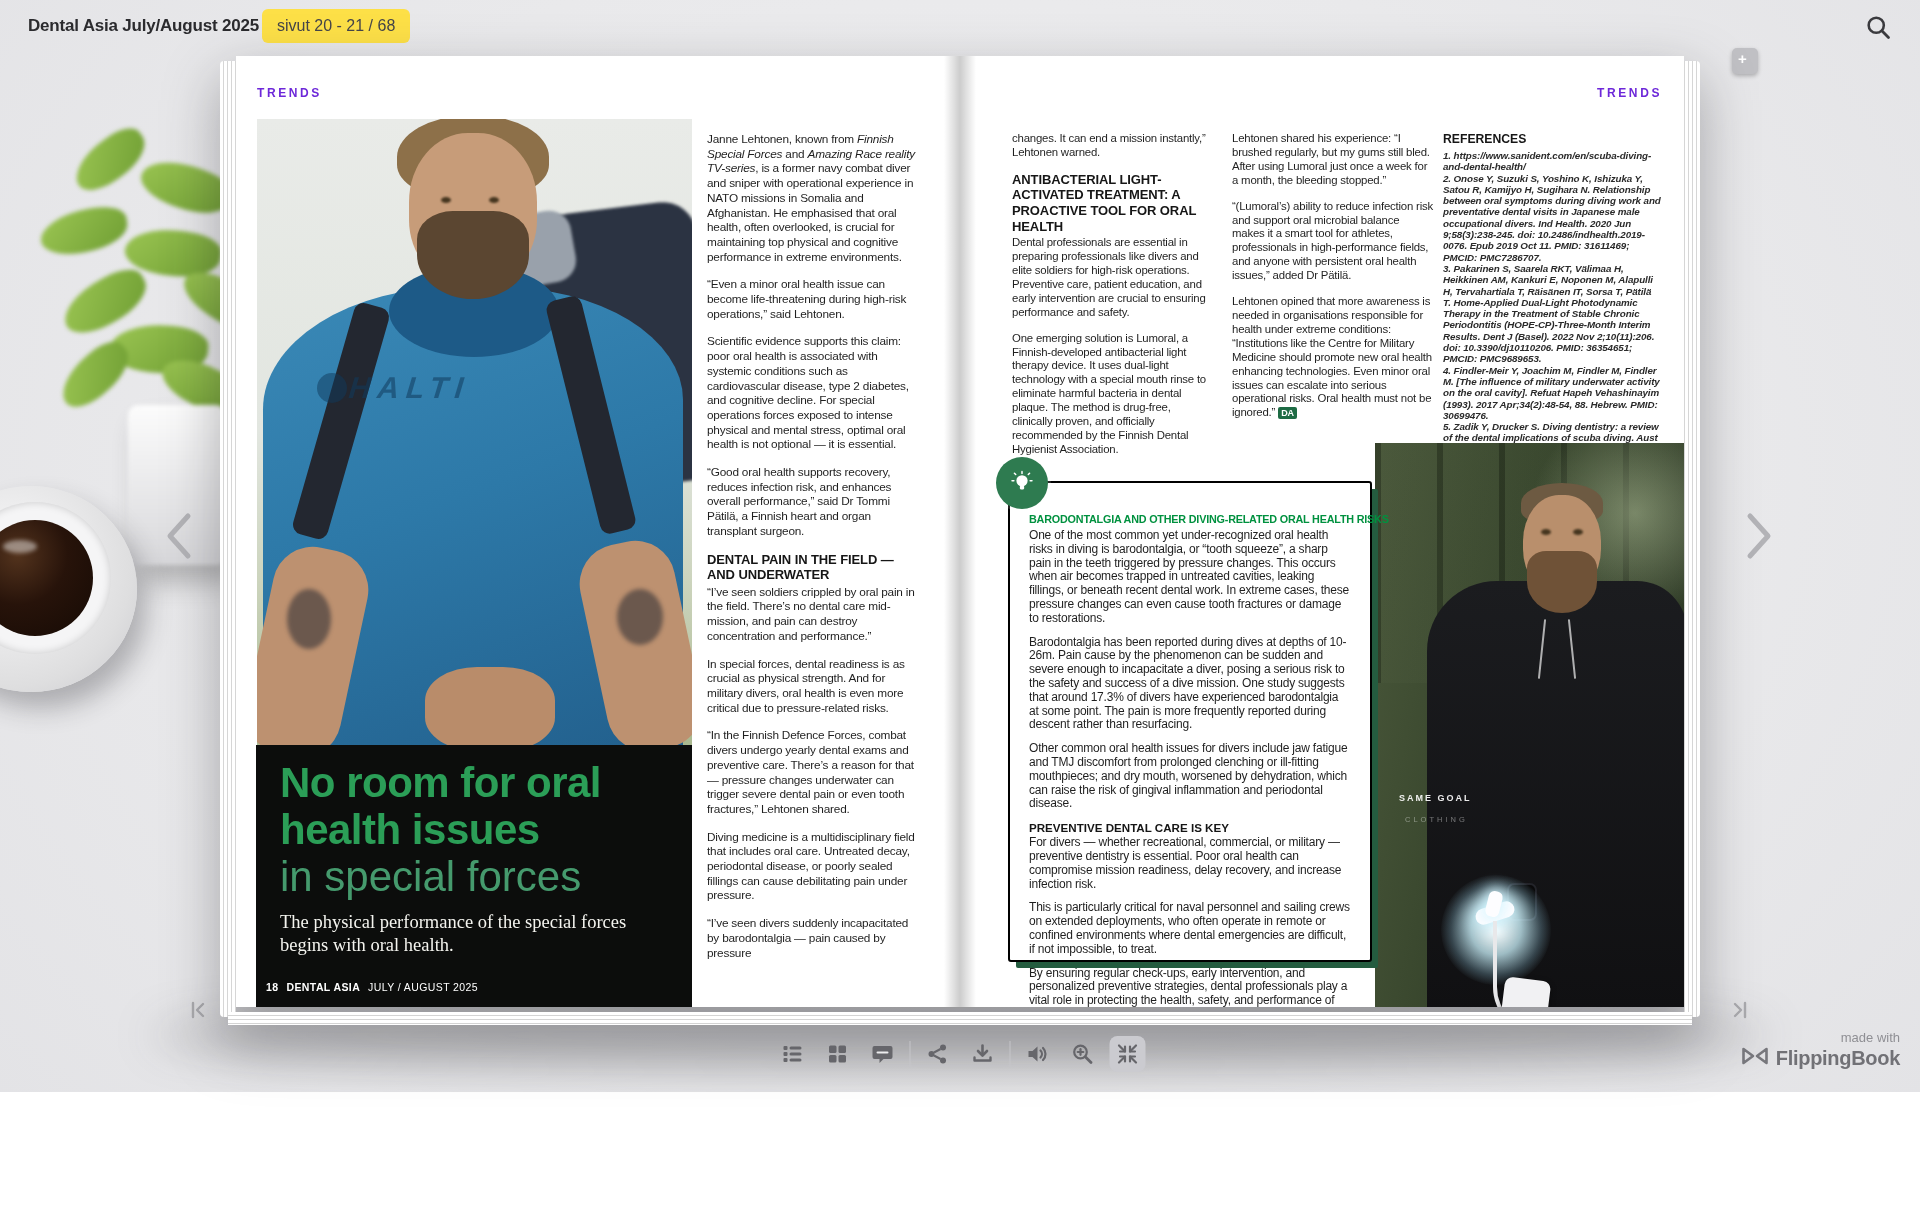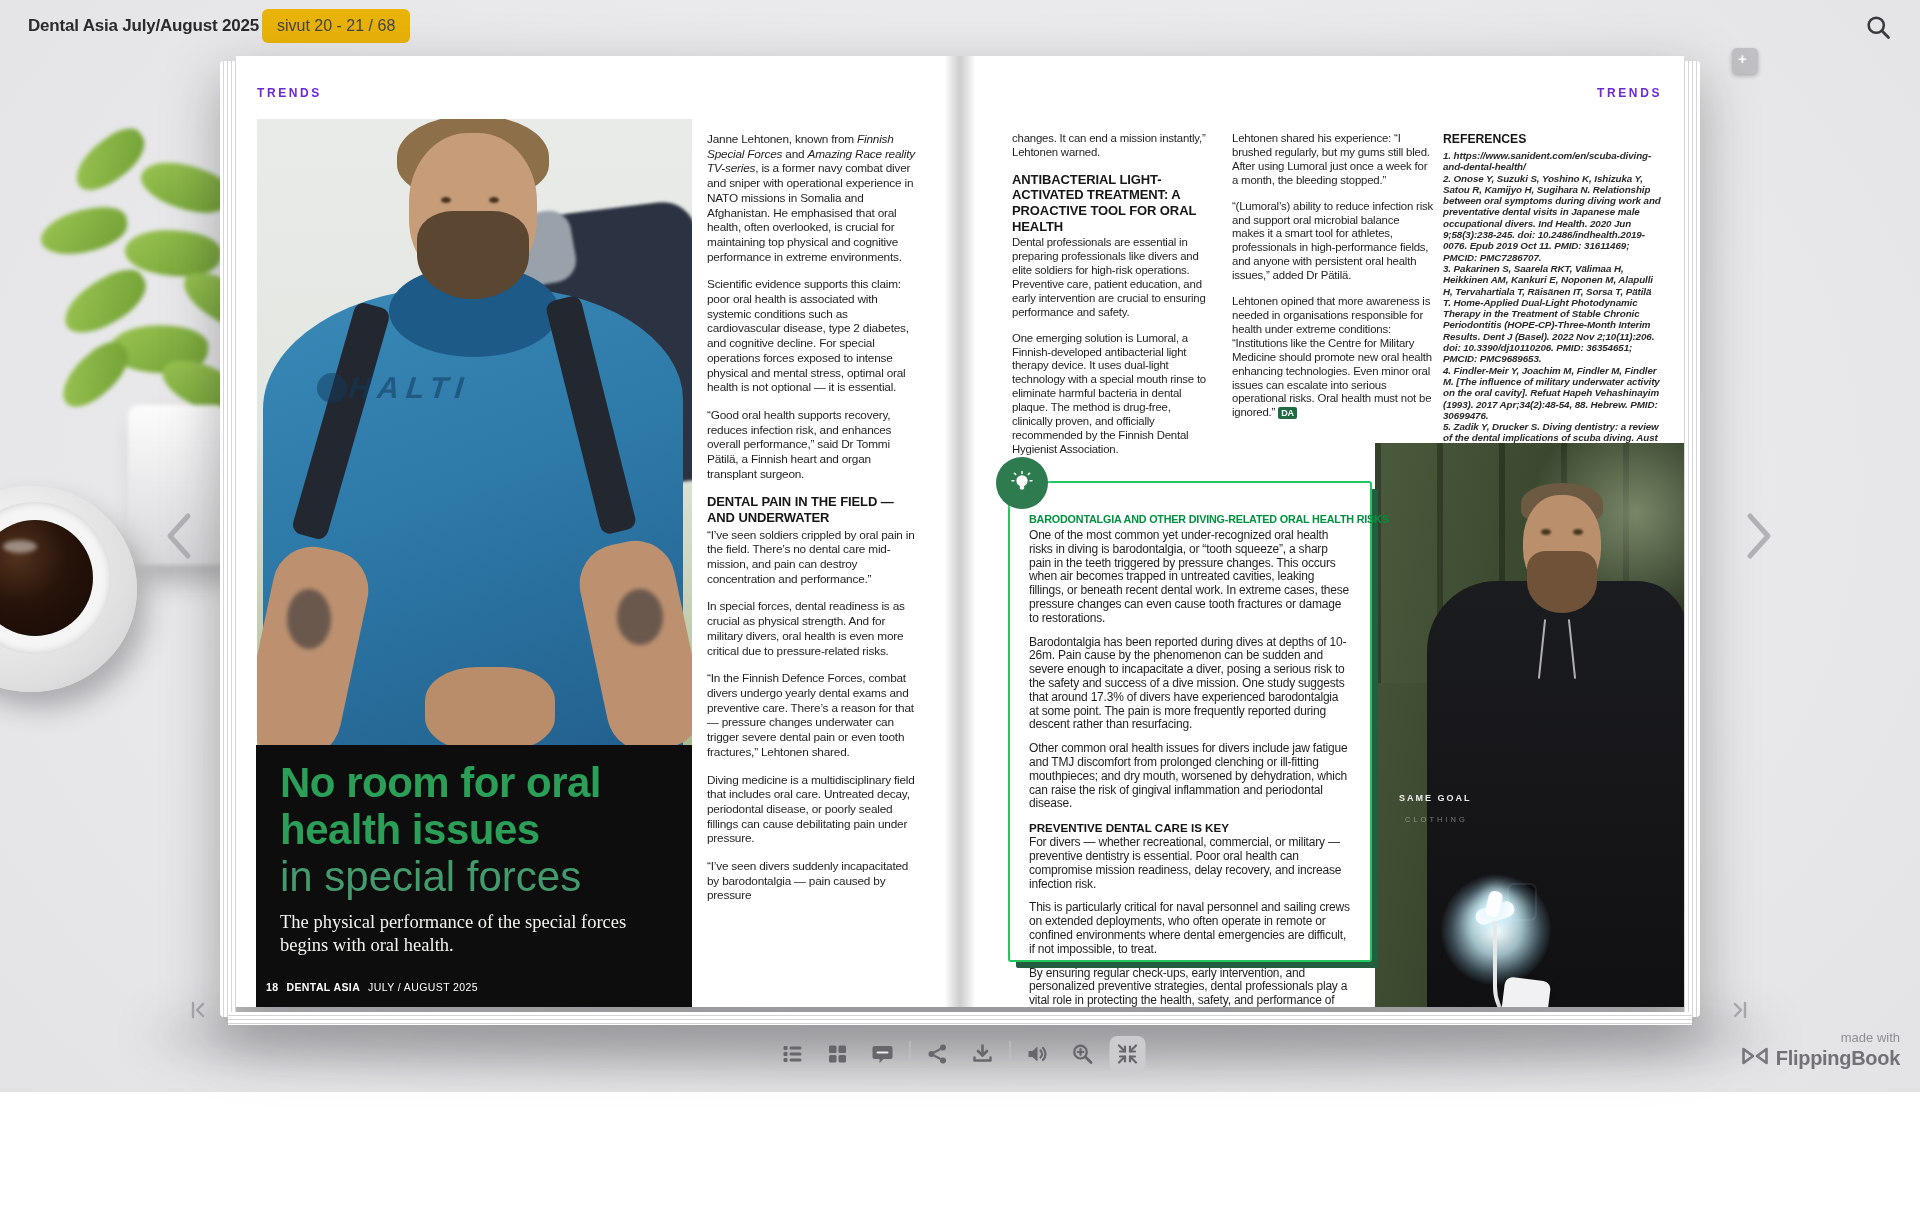--- a/index.html
+++ b/index.html
@@ -4,21 +4,21 @@
 <style>
   html,body{margin:0;padding:0;}
   body{width:1920px;height:1205px;position:relative;overflow:hidden;
        font-family:"Liberation Sans",sans-serif;
        background:radial-gradient(ellipse at 50% 40%, #f0f0f2 0%, #e9e9eb 55%, #e2e2e5 100%);}
   .abs{position:absolute;}
 
   
   .doc-title{left:28px;top:16px;font-size:17px;font-weight:700;color:#2b2b2e;letter-spacing:-.2px;}
   .page-badge{left:262px;top:9px;height:34px;line-height:34px;padding:0 15px;border-radius:6px;
-              background:#eab308;color:#454549;font-size:16px;}
+              background:#fde047;color:#454549;font-size:16px;}
   .search-btn{left:1860px;top:10px;width:36px;height:36px;border:none;background:transparent;cursor:pointer;padding:0;}
 
   
   .plant{left:30px;top:140px;width:250px;height:420px;filter:blur(2px);}
   .leaf{position:absolute;background:linear-gradient(135deg,#9cc653,#6f9e33);border-radius:62% 38% 55% 45%;}
   .pot{position:absolute;left:98px;top:265px;width:98px;height:160px;border-radius:10px;
        background:linear-gradient(#fcfcfc,#d8d8db);box-shadow:10px 18px 24px rgba(60,60,60,.3);}
   .coffee{left:-75px;top:468px;width:230px;height:240px;}
   .saucer{position:absolute;left:0;top:18px;width:212px;height:206px;border-radius:50%;
           background:radial-gradient(circle at 40% 38%, #fbfbfc, #dededf 68%, #c8c8cc);
@@ -151,21 +151,21 @@
           box-shadow:0 0 18px 6px rgba(210,245,255,.9);transform:rotate(-18deg);}
   .device2{left:112px;top:448px;width:14px;height:26px;background:#fdfdff;border-radius:6px;
           box-shadow:0 0 14px 4px rgba(210,245,255,.85);transform:rotate(14deg);}
   .cable{left:118px;top:478px;width:58px;height:110px;border:none;border-left:4px solid #e8e8ea;
          border-bottom:4px solid #e8e8ea;border-radius:0 0 0 48px;}
   .ctrl-box{left:128px;top:536px;width:46px;height:40px;background:#f1f1f3;border-radius:8px;
             transform:rotate(7deg);box-shadow:0 2px 6px rgba(0,0,0,.4);}
 
   
   .green-box{left:48px;top:425px;width:364px;height:481px;background:#ffffff;
-             border:2px solid #22c55e;border-radius:3px;z-index:5;
+             border:2px solid #000000;border-radius:3px;z-index:5;
              box-shadow:7px 7px 0 -1px #245c3f;padding:16px 19px 0 19px;box-sizing:border-box;}
   .bulb{left:36px;top:401px;width:52px;height:52px;border-radius:50%;background:#2e7b50;z-index:6;
         display:flex;align-items:center;justify-content:center;box-shadow:0 0 0 3px rgba(255,255,255,.15);}
   .gb-h{font-size:10.8px;font-weight:700;color:#00913f;letter-spacing:-.2px;white-space:nowrap;margin:14px 0 4px;}
   .gb-h2{font-size:11.6px;font-weight:700;color:#151515;margin:0 0 2px;}
   .gb-p{font-size:12px;line-height:13.8px;letter-spacing:-.2px;color:#1f1f1f;margin:0 0 10px;}
 
   .icon-fill{fill:#66666b;}
   .icon-stroke{stroke:#66666b;fill:none;stroke-width:2.2;stroke-linecap:round;stroke-linejoin:round;}
 </style>
@@ -279,20 +279,21 @@
         <div class="hl hl-light">in special forces</div>
       </div>
       <div class="subtitle">The physical performance of the special forces begins with oral health.</div>
       <div class="pg-footer">
         <b>18</b><b>DENTAL ASIA</b><span>JULY / AUGUST 2025</span>
       </div>
     </div>
 
     <div class="mag-col col-left">
       <p class="pg"><span>Janne Lehtonen, known from </span><i>Finnish Special Forces</i><span> and </span><i>Amazing Race reality TV-series</i><span>, is a former navy combat diver and sniper with operational experience in NATO missions in Somalia and Afghanistan. He emphasised that oral health, often overlooked, is crucial for maintaining top physical and cognitive performance in extreme environments.</span></p>
+      <p class="pg">“Even a minor oral health issue can become life-threatening during high-risk operations,” said Lehtonen.</p>
       <p class="pg">Scientific evidence supports this claim: poor oral health is associated with systemic conditions such as cardiovascular disease, type 2 diabetes, and cognitive decline. For special operations forces exposed to intense physical and mental stress, optimal oral health is not optional — it is essential.</p>
       <p class="pg">“Good oral health supports recovery, reduces infection risk, and enhances overall performance,” said Dr Tommi Pätilä, a Finnish heart and organ transplant surgeon.</p>
       <p class="mag-h">DENTAL PAIN IN THE FIELD — AND UNDERWATER</p>
       <p class="pg">“I’ve seen soldiers crippled by oral pain in the field. There’s no dental care mid-mission, and pain can destroy concentration and performance.”</p>
       <p class="pg">In special forces, dental readiness is as crucial as physical strength. And for military divers, oral health is even more critical due to pressure-related risks.</p>
       <p class="pg">“In the Finnish Defence Forces, combat divers undergo yearly dental exams and preventive care. There’s a reason for that — pressure changes underwater can trigger severe dental pain or even tooth fractures,” Lehtonen shared.</p>
       <p class="pg">Diving medicine is a multidisciplinary field that includes oral care. Untreated decay, periodontal disease, or poorly sealed fillings can cause debilitating pain under pressure.</p>
       <p class="pg">“I’ve seen divers suddenly incapacitated by barodontalgia — pain caused by pressure</p>
     </div>
   </div>

